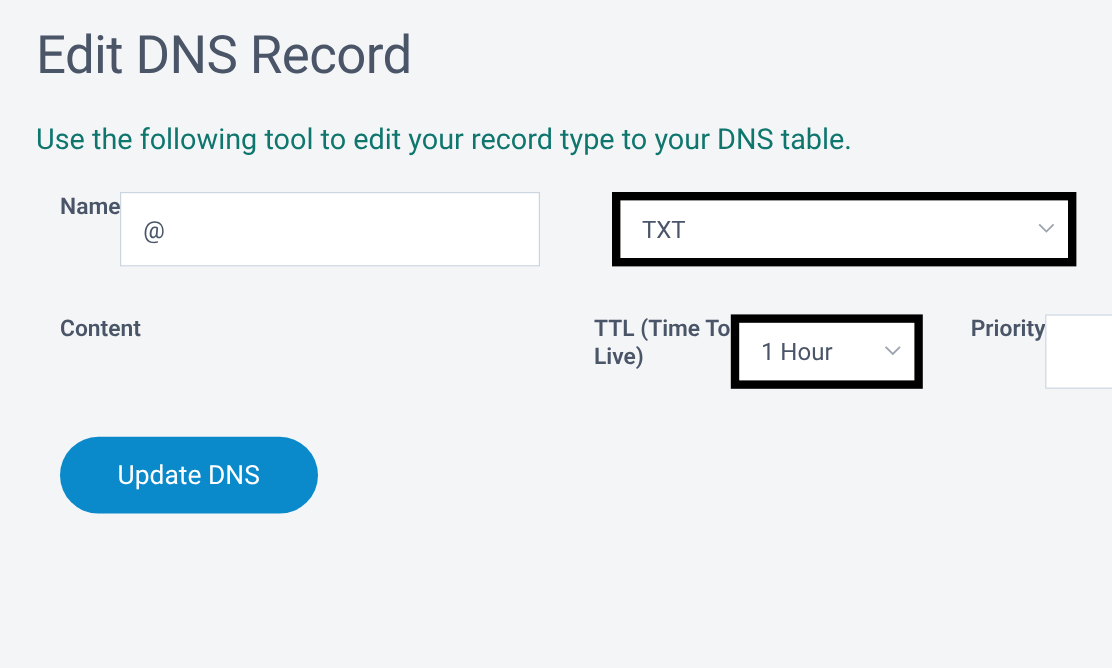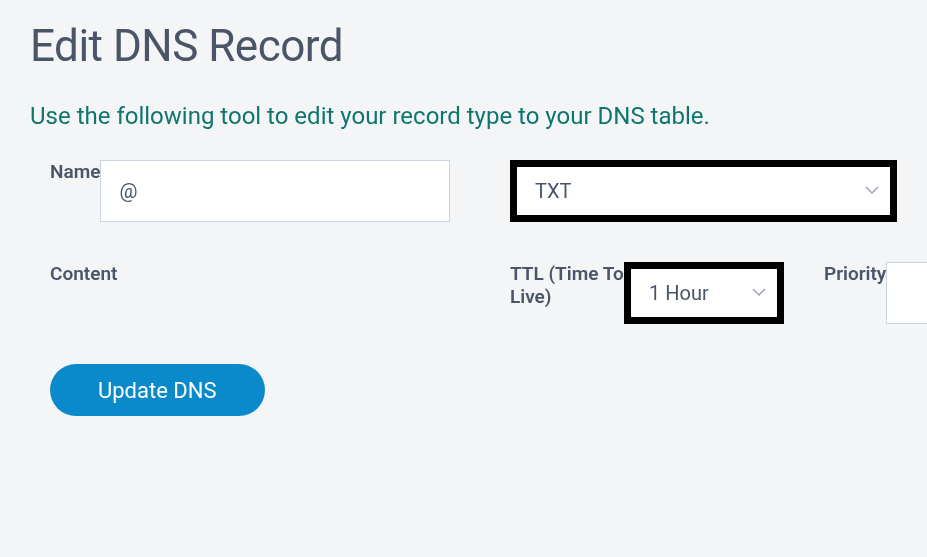--- a/index.html
+++ b/index.html
@@ -78,21 +78,21 @@
       transform: translateY(-50%);
       pointer-events: none;
     }
     .caret svg { display: block; }
     .submit-row { padding-left: 20px; }
     button.primary {
       background: #0b8acb;
       color: #fff;
       border: none;
       border-radius: 40px;
-      height: 52px;
+      height: 64px;
       padding: 0 48px;
       font-size: 22px;
       font-family: inherit;
       cursor: pointer;
     }
   </style>
 </head>
 <body>
 
 <h1>Edit DNS Record</h1>
@@ -113,21 +113,21 @@
       <span class="caret">
         <svg width="14" height="10" viewBox="0 0 14 10">
             <path d="M1 1 L7 7 L13 1" fill="none" stroke="#9ca3af" stroke-width="1.5"></path>
           </svg>
       </span>
     </div>
   </div>
 
 </div>
 
-<div style="display:flex; gap:30px; padding-left:20px; margin-bottom:40px;">
+<div style="display:flex; gap:15px; padding-left:20px; margin-bottom:40px;">
 
   <div class="field-group" style="flex:0 0 400px;">
     <label class="field-label">Content</label>
   </div>
 
   <div style="flex:1; display:flex; gap:40px; padding-left:30px;">
 
     <div class="field-group" style="flex:0 0 200px;">
       <label class="field-label" style="margin-bottom:16px; max-width:180px;">TTL (Time To Live)</label>
       <div class="select-wrapper narrow">

